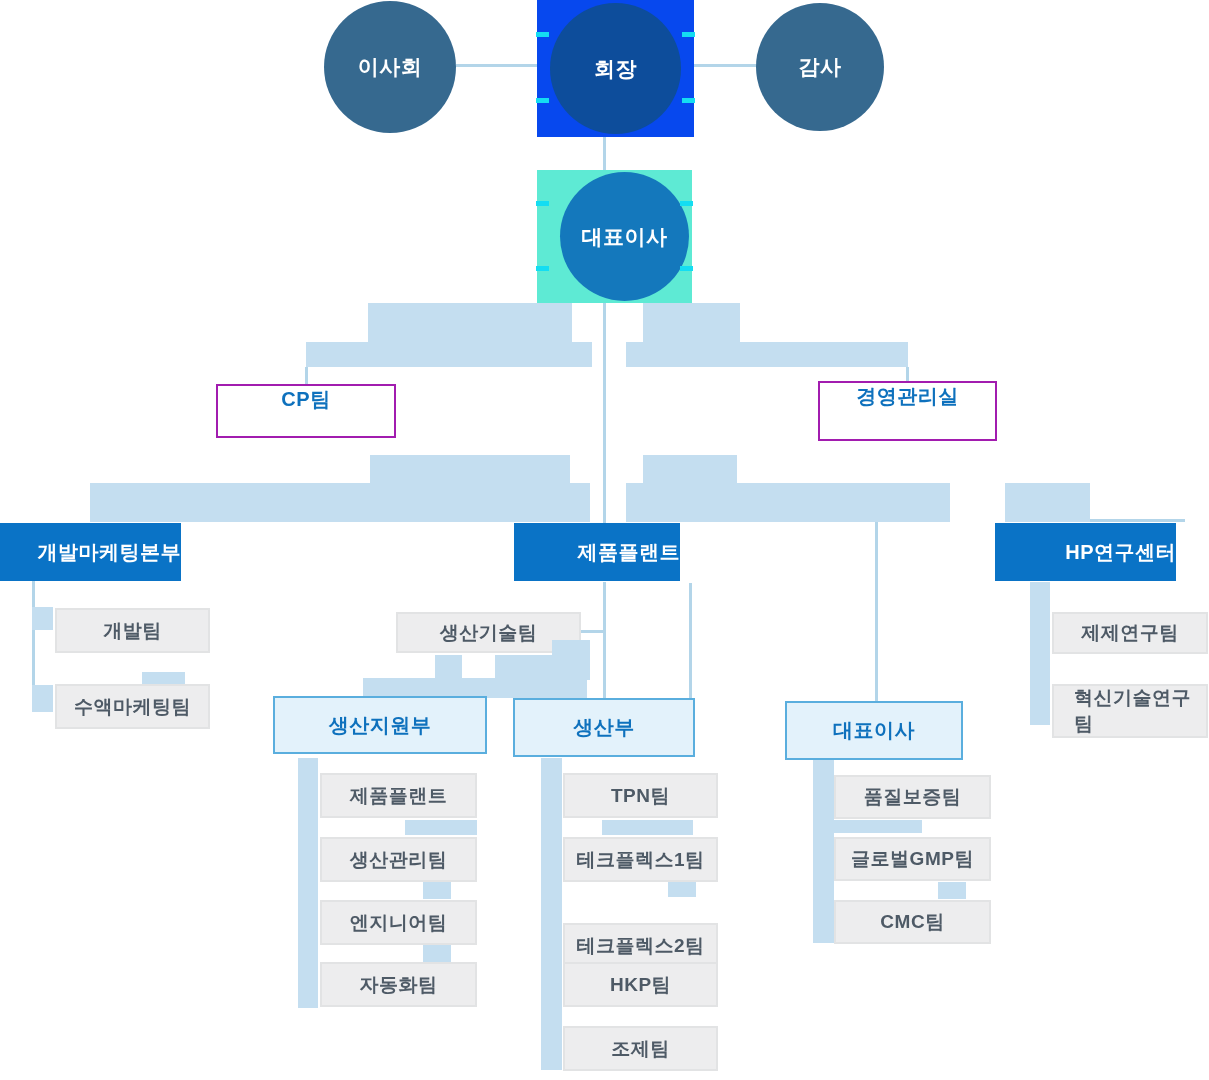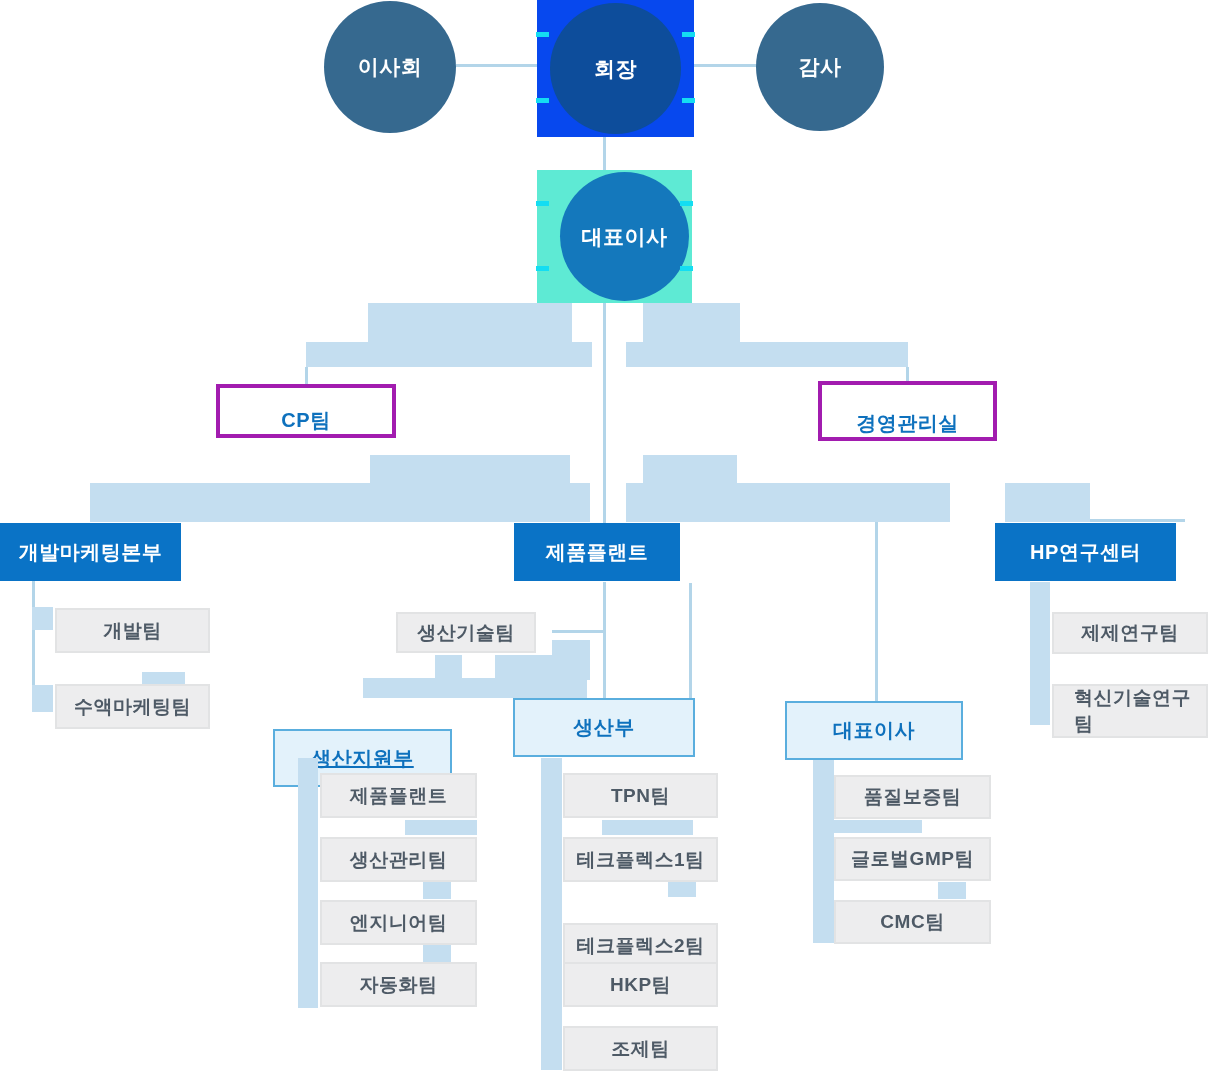--- a/index.html
+++ b/index.html
@@ -23,25 +23,25 @@
   }
   .glow.chair .inner{background:#0d4d9b;width:131px;height:131px;}
   .glow.ceo .inner{background:#1478bc;width:129px;height:129px;}
   .tick{position:absolute;width:13px;height:5px;background:#14ddf2;}
   
   .bar{background:#c4def0;}
   .line{background:#b3d5e9;}
   
   .dept{
     background:#0a73c6;color:#ffffff;font-weight:bold;font-size:20px;
-    display:flex;align-items:center;justify-content:center;letter-spacing:0.5px;
+    display:flex;align-items:center;justify-content:flex-end;letter-spacing:0.5px;
   }
   .outline-box{
-    background:#ffffff;border:4px solid #a21caf;color:#0e71bd;font-weight:bold;font-size:20px;
-    display:flex;align-items:flex-end;justify-content:center;box-sizing:border-box;letter-spacing:0.5px;
+    background:#ffffff;border:2px solid #a21caf;color:#0e71bd;font-weight:bold;font-size:20px;
+    display:flex;align-items:flex-start;justify-content:center;box-sizing:border-box;letter-spacing:0.5px;
   }
   .lite-box{
     background:#e3f2fb;border:2px solid #5aaede;color:#0e71bd;font-weight:bold;font-size:20px;
     display:flex;align-items:center;justify-content:center;box-sizing:border-box;letter-spacing:0.5px;
   }
   .gray-box{
     background:#ededee;border:2px solid #e2e3e4;color:#4e5a66;font-weight:600;font-size:19px;
     display:flex;align-items:center;justify-content:center;box-sizing:border-box;letter-spacing:0.5px;
   }
 </style>
@@ -122,30 +122,30 @@
   <div class="abs gray-box" style="left:55px;top:608px;width:155px;height:45px;">
     <span>개발팀</span>
   </div>
   <div class="abs gray-box" style="left:55px;top:684px;width:155px;height:45px;">
     <span>수액마케팅팀</span>
   </div>
 
   <div class="abs line" style="left:603px;top:582px;width:3px;height:116px;"></div>
   <div class="abs line" style="left:689px;top:583px;width:3px;height:115px;"></div>
   <div class="abs line" style="left:552px;top:630px;width:53px;height:3px;"></div>
-  <div class="abs gray-box" style="left:396px;top:612px;width:140px;height:41px;font-family:Liberation Serif, serif;">
+  <div class="abs gray-box" style="left:396px;top:612px;width:185px;height:41px;font-family:Liberation Serif, serif;">
     <span>생산기술팀</span>
   </div>
 
   <div class="abs bar" style="left:552px;top:640px;width:38px;height:40px;"></div>
   <div class="abs bar" style="left:435px;top:655px;width:27px;height:25px;"></div>
   <div class="abs bar" style="left:495px;top:655px;width:73px;height:25px;"></div>
   <div class="abs bar" style="left:363px;top:678px;width:224px;height:20px;"></div>
 
-  <div class="abs lite-box" style="left:273px;top:729px;width:179px;height:58px;text-decoration:underline;">
+  <div class="abs lite-box" style="left:273px;top:696px;width:214px;height:58px;">
     <span>생산지원부</span>
   </div>
   <div class="abs lite-box" style="left:513px;top:698px;width:182px;height:59px;">
     <span>생산부</span>
   </div>
   <div class="abs lite-box" style="left:785px;top:701px;width:178px;height:59px;">
     <span>대표이사</span>
   </div>
 
   <div class="abs bar" style="left:298px;top:758px;width:20px;height:250px;"></div>

